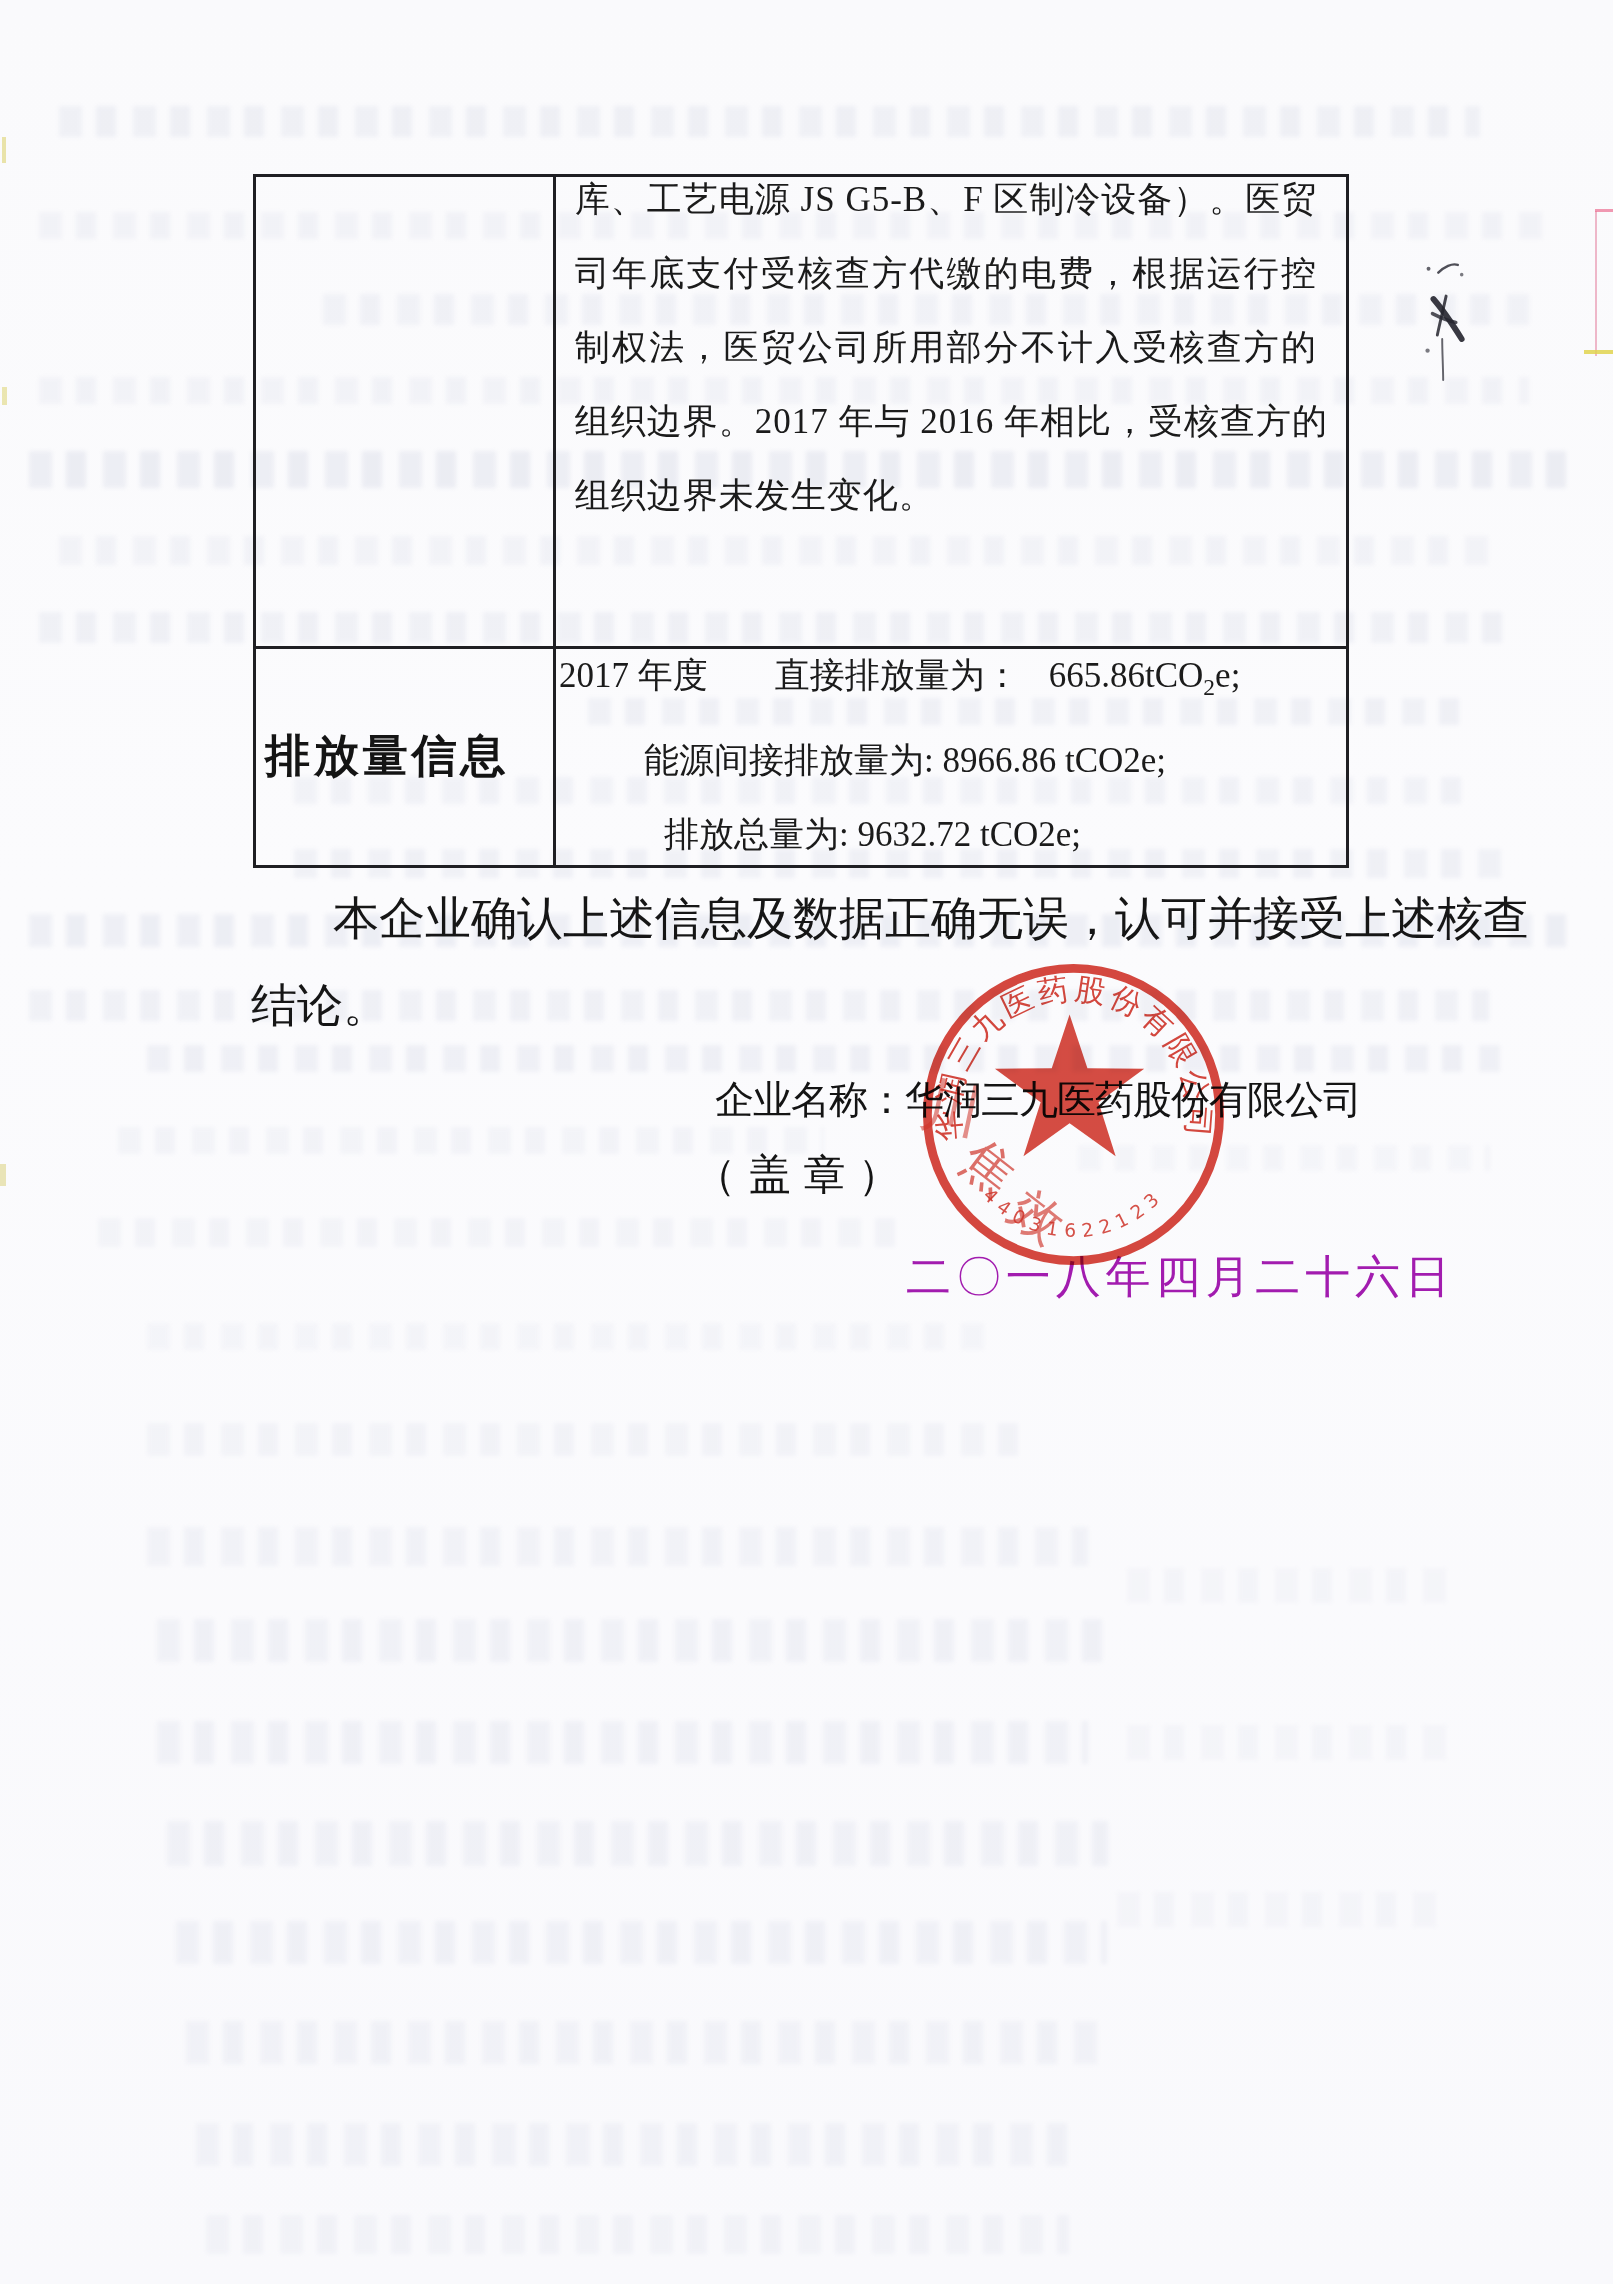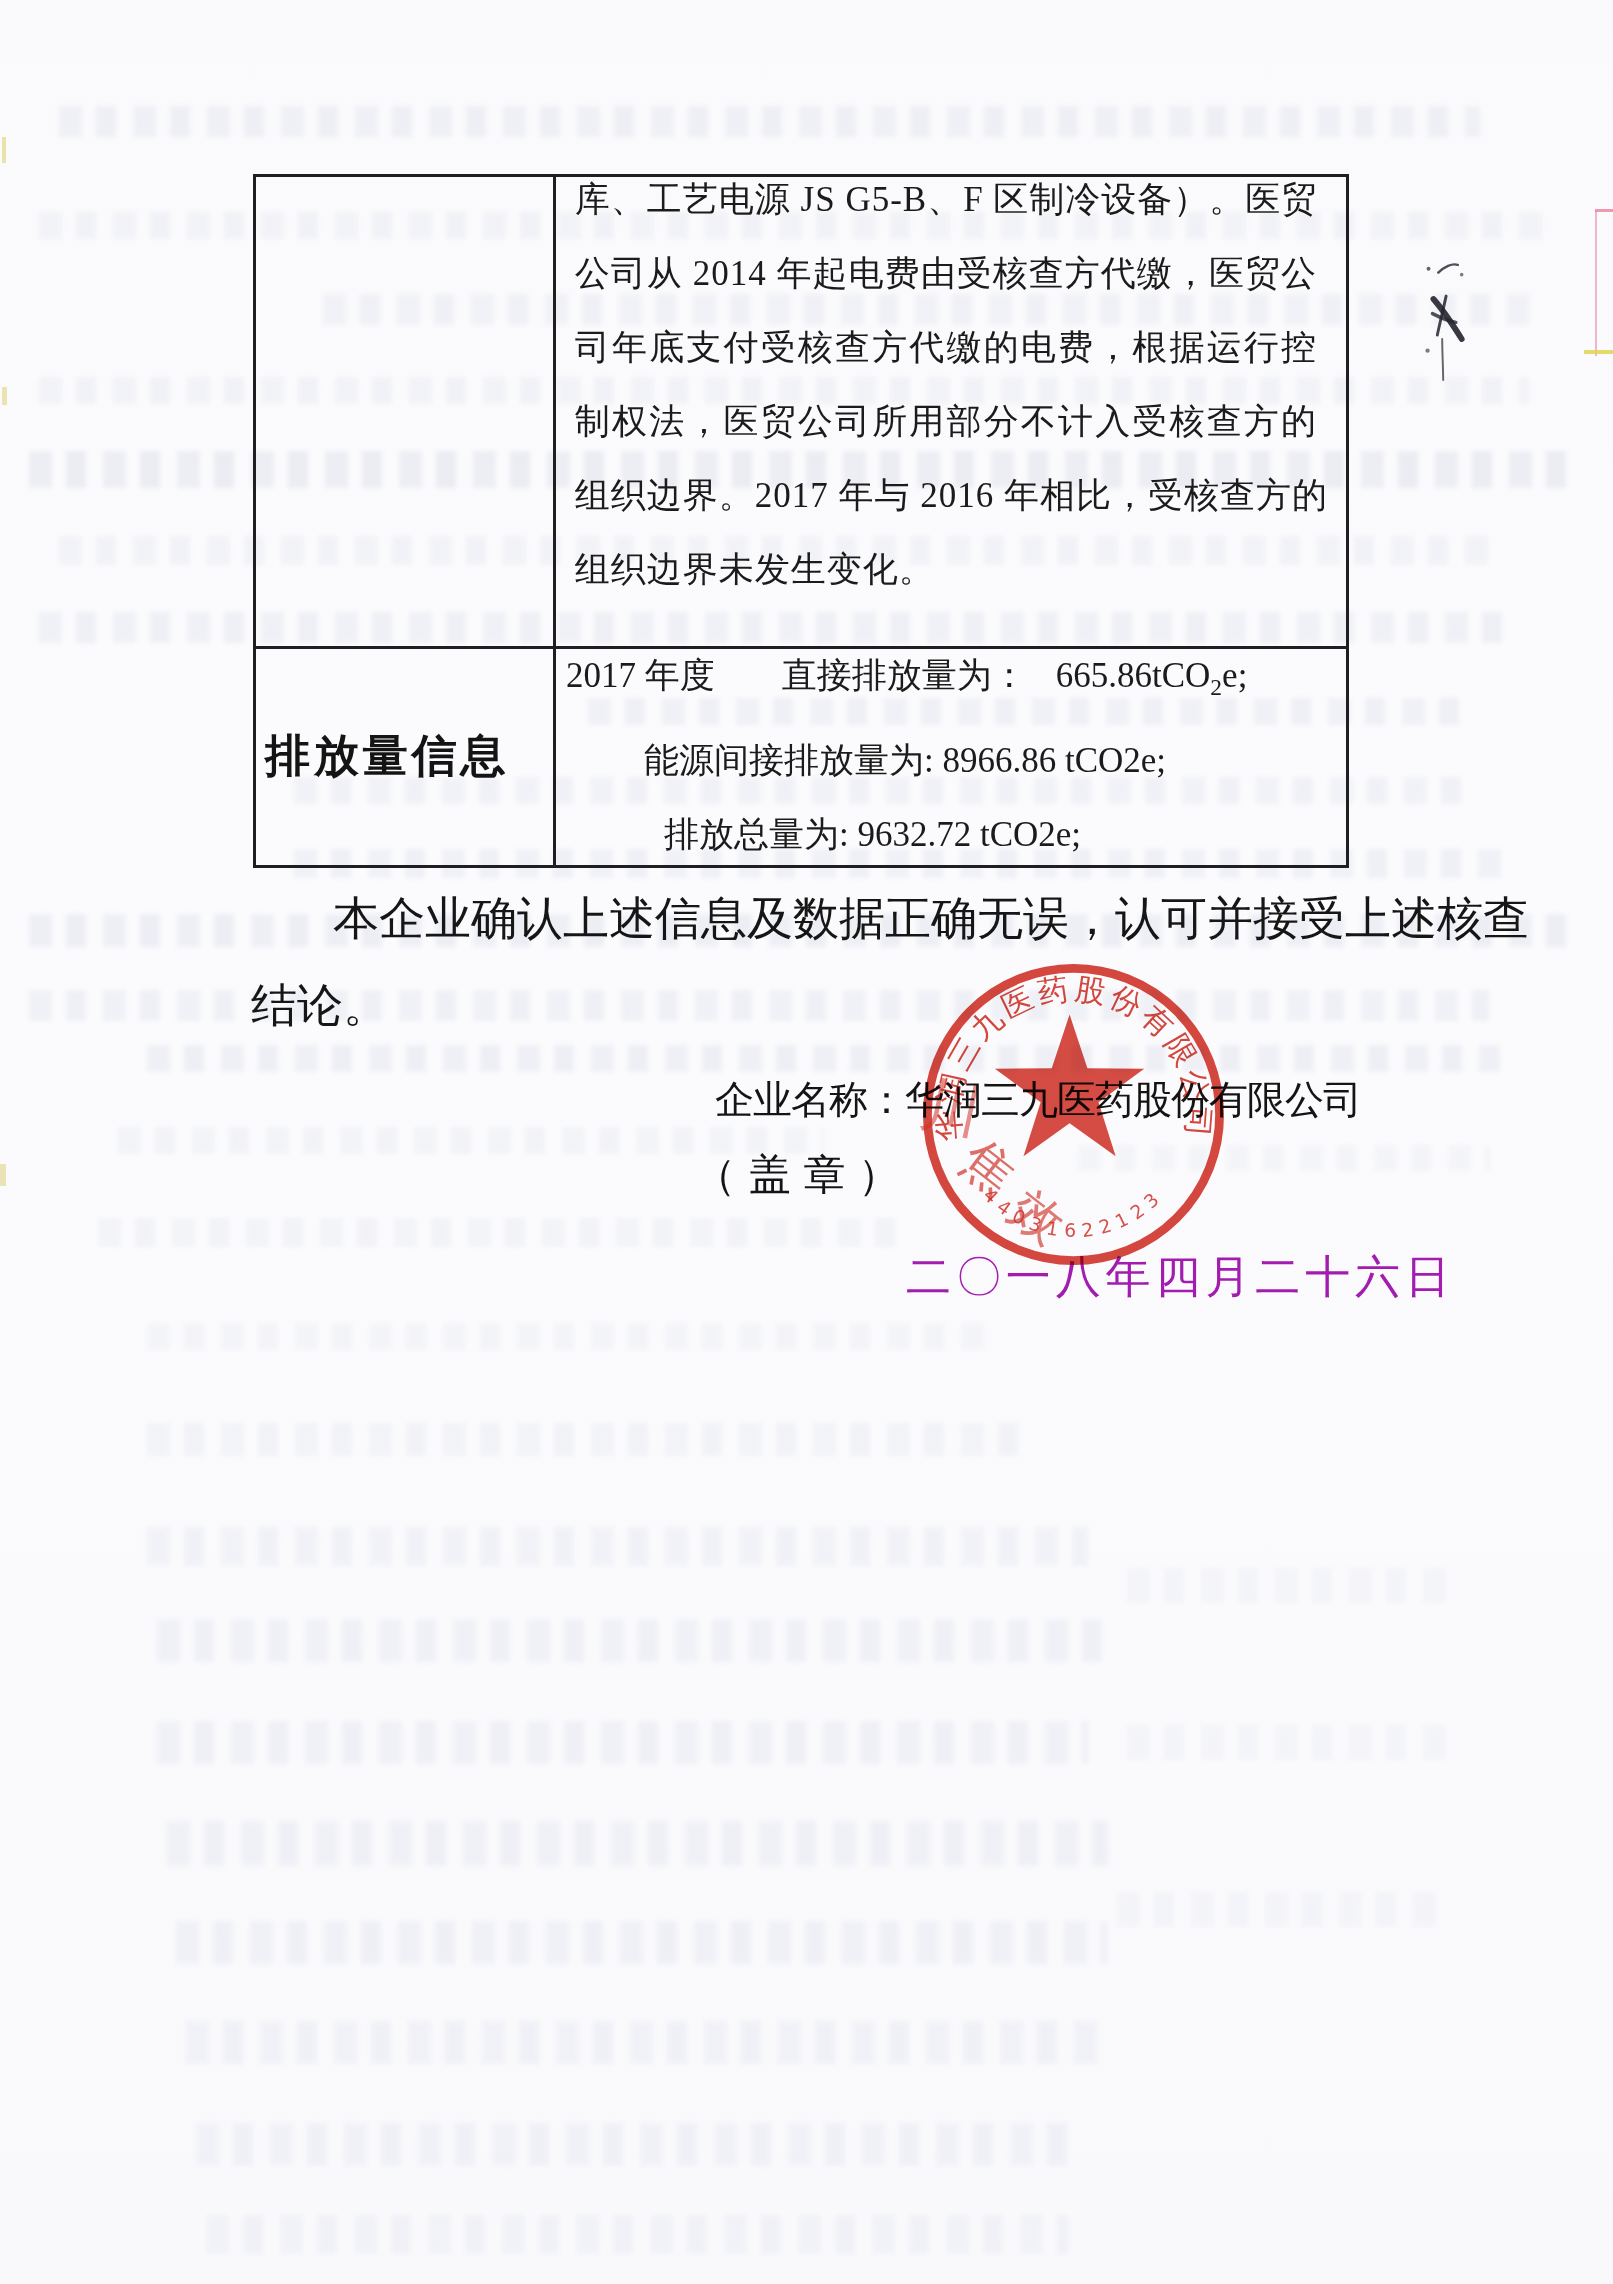--- a/index.html
+++ b/index.html
@@ -23,21 +23,21 @@
   .cell-paragraph{position:absolute;left:309px;top:-13.7px;width:1090px;box-sizing:border-box;
     padding:0 29px 0 9.8px;width:781px;font-size:35px;line-height:74px;letter-spacing:1px;}
   .p-line{text-align:justify;text-align-last:justify;white-space:nowrap;}
   .p-line.last{text-align:left;text-align-last:left;}
   .row2-label{position:absolute;left:9px;top:469px;height:219px;width:284px;
     display:flex;align-items:center;
     font-family:"Liberation Sans","DejaVu Sans",sans-serif;font-weight:700;
     font-size:45px;letter-spacing:3.9px;color:#141414;}
   .emissions{position:absolute;left:301px;top:462px;width:789px;font-size:35px;line-height:74px;}
   .em-line{white-space:nowrap;}
-  .em-line1{padding-left:9px;}
+  .em-line1{padding-left:2px;}
   .em-line2{padding-left:87px;}
   .em-line3{padding-left:107px;}
   .gap-wide{display:inline-block;width:67px;}
   .gap-small{display:inline-block;width:29px;}
   .em-sub{font-size:23.5px;vertical-align:-7.8px;}
   
   .confirm{position:absolute;left:251px;top:875px;width:1211px;font-size:46px;line-height:87px;color:#161616;}
   .confirm .l1{text-indent:82px;text-align:justify;text-align-last:justify;white-space:nowrap;}
   .confirm .l2{text-align:left;}
   
@@ -94,21 +94,20 @@
       <div class="bleed" style="left: 196px; top: 2123px; width: 882px; height: 43px; opacity: 0.08; background: repeating-linear-gradient(90deg, rgb(151, 160, 192) 0px, rgb(151, 160, 192) 23.5px, transparent 23.5px, transparent 37px, rgb(138, 147, 184) 37px, rgb(138, 147, 184) 57px, transparent 57px, transparent 74px);"></div>
       <div class="bleed" style="left: 206px; top: 2215px; width: 863px; height: 39px; opacity: 0.07; background: repeating-linear-gradient(90deg, rgb(151, 160, 192) 0px, rgb(151, 160, 192) 23.5px, transparent 23.5px, transparent 37px, rgb(138, 147, 184) 37px, rgb(138, 147, 184) 57px, transparent 57px, transparent 74px);"></div>
     </div>
 
   <div class="vtable">
     <div class="col-divider"></div>
     <div class="row-divider"></div>
 
     <div class="cell-paragraph">
       <div class="p-line">库、工艺电源 JS G5-B、F 区制冷设备）。医贸</div>
-      <div class="p-line">公司从 2014 年起电费由受核查方代缴，医贸公</div>
       <div class="p-line">司年底支付受核查方代缴的电费，根据运行控</div>
       <div class="p-line">制权法，医贸公司所用部分不计入受核查方的</div>
       <div class="p-line">组织边界。2017 年与 2016 年相比，受核查方的</div>
       <div class="p-line last">组织边界未发生变化。</div>
     </div>
 
     <div class="row2-label">
       <span>排放量信息</span>
     </div>
 

